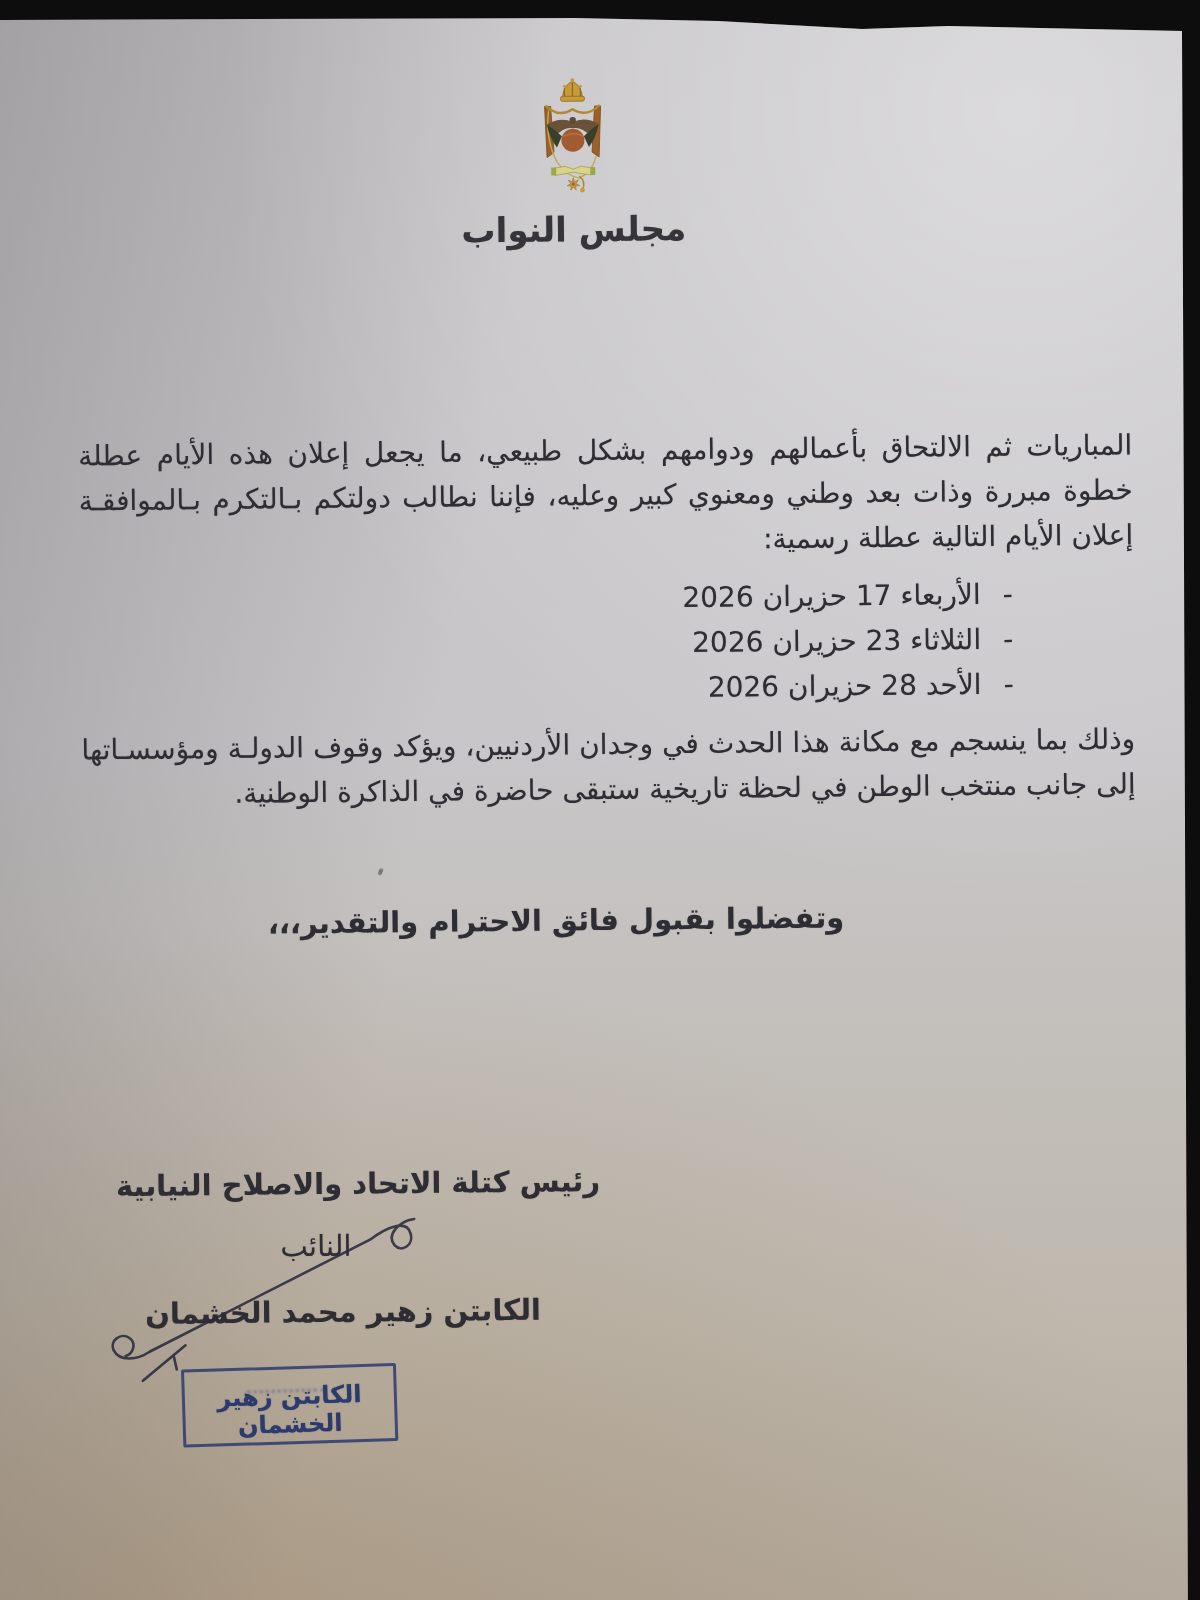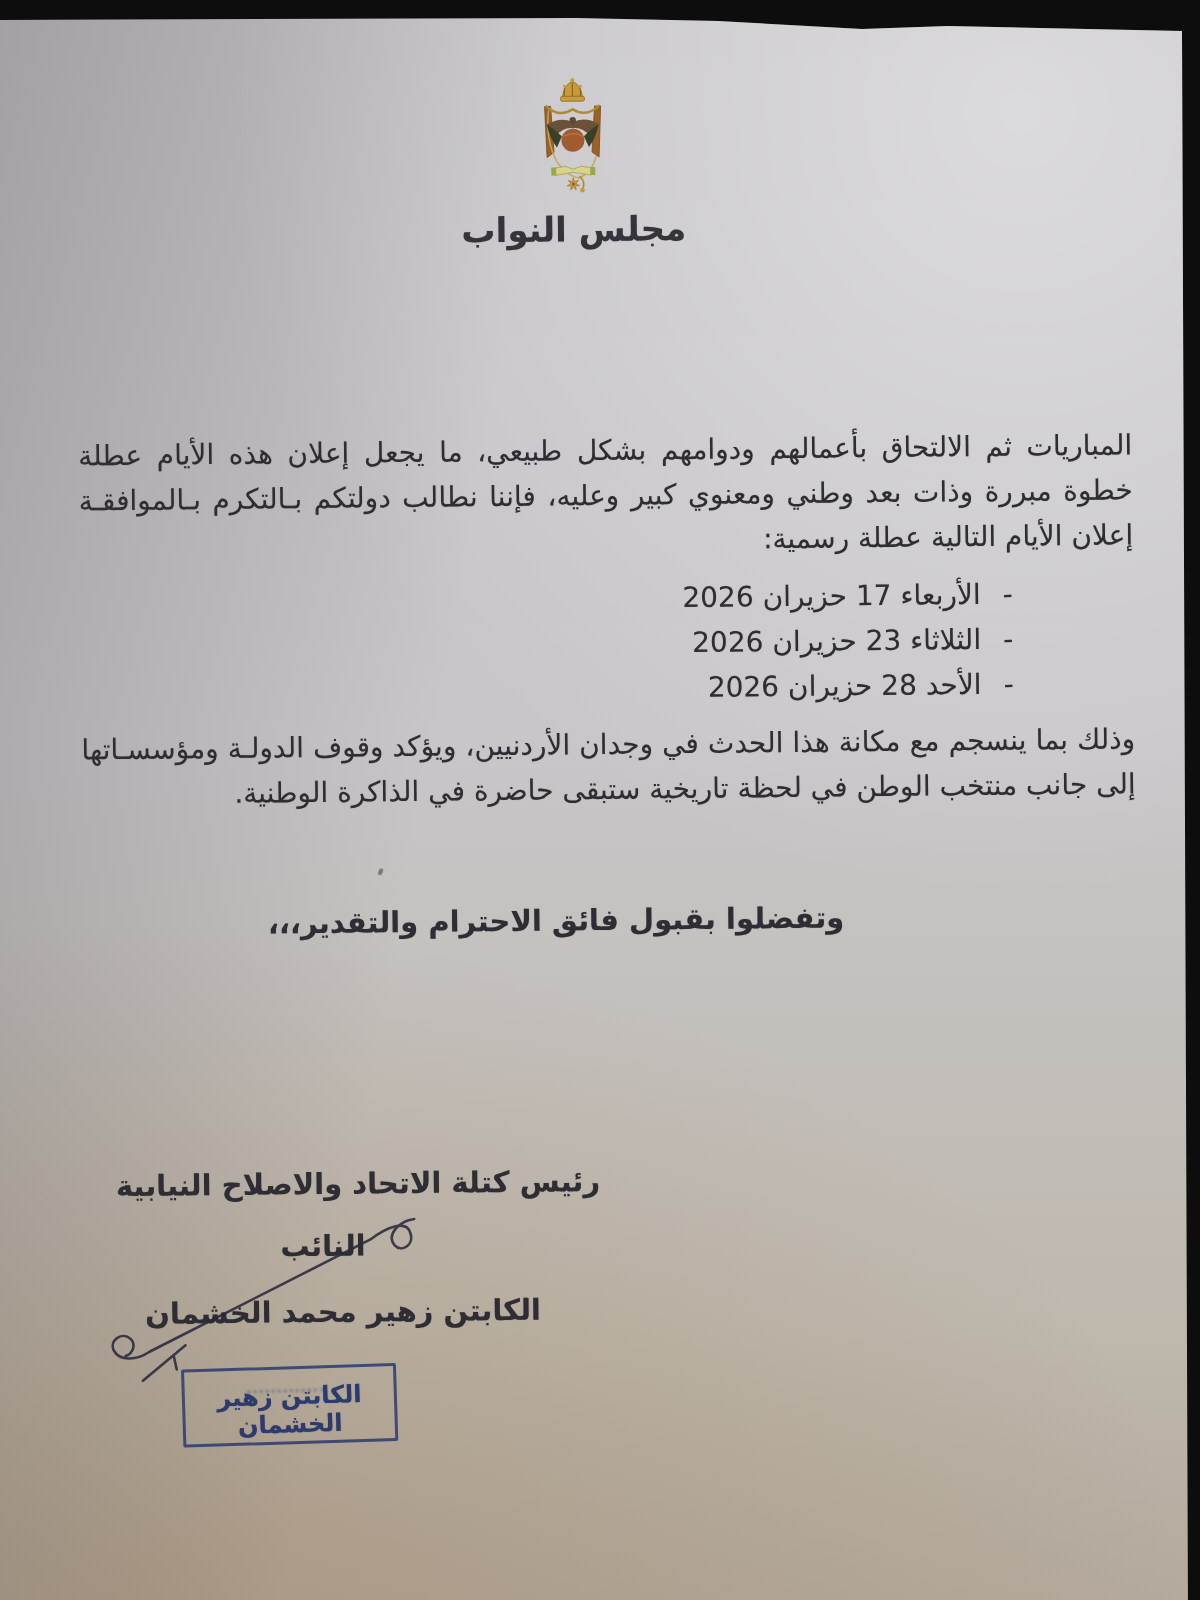--- a/index.html
+++ b/index.html
@@ -36,21 +36,21 @@
   .jl{text-align:justify;height:45px;overflow:hidden;}
   .jl::after{content:"";display:inline-block;width:100%;height:0;}
   .rl{text-align:right;}
   .hlist{position:absolute;top:560px;right:185px;font-size:28px;line-height:45px;}
   .hitem{display:flex;gap:22px;}
   .closing{
     position:absolute;top:882px;left:0;right:90px;text-align:center;
     font-weight:bold;font-size:29px;line-height:44px;
   }
   .sig-title{position:absolute;top:1145px;left:112px;font-weight:bold;font-size:29px;line-height:40px;white-space:nowrap;}
-  .sig-role{position:absolute;top:1207px;left:276px;font-weight:bold;font-size:29px;line-height:40px;white-space:nowrap;}
+  .sig-role{position:absolute;top:1207px;left:276px;font-weight:normal;font-size:29px;line-height:40px;white-space:nowrap;}
   .sig-name{position:absolute;top:1273px;left:140px;font-weight:bold;font-size:29px;line-height:40px;white-space:nowrap;}
   .stamp{
     position:absolute;left:176px;top:1347px;width:209px;height:72px;
     border:3.5px solid rgba(44,58,110,0.85);
     transform:rotate(-1.2deg);border-radius:2px;
   }
   .stamp-faint{
     position:absolute;top:12px;left:62px;width:78px;height:8px;
     border-bottom:3px dotted rgba(44,58,110,0.38);
     filter:blur(1.2px);

